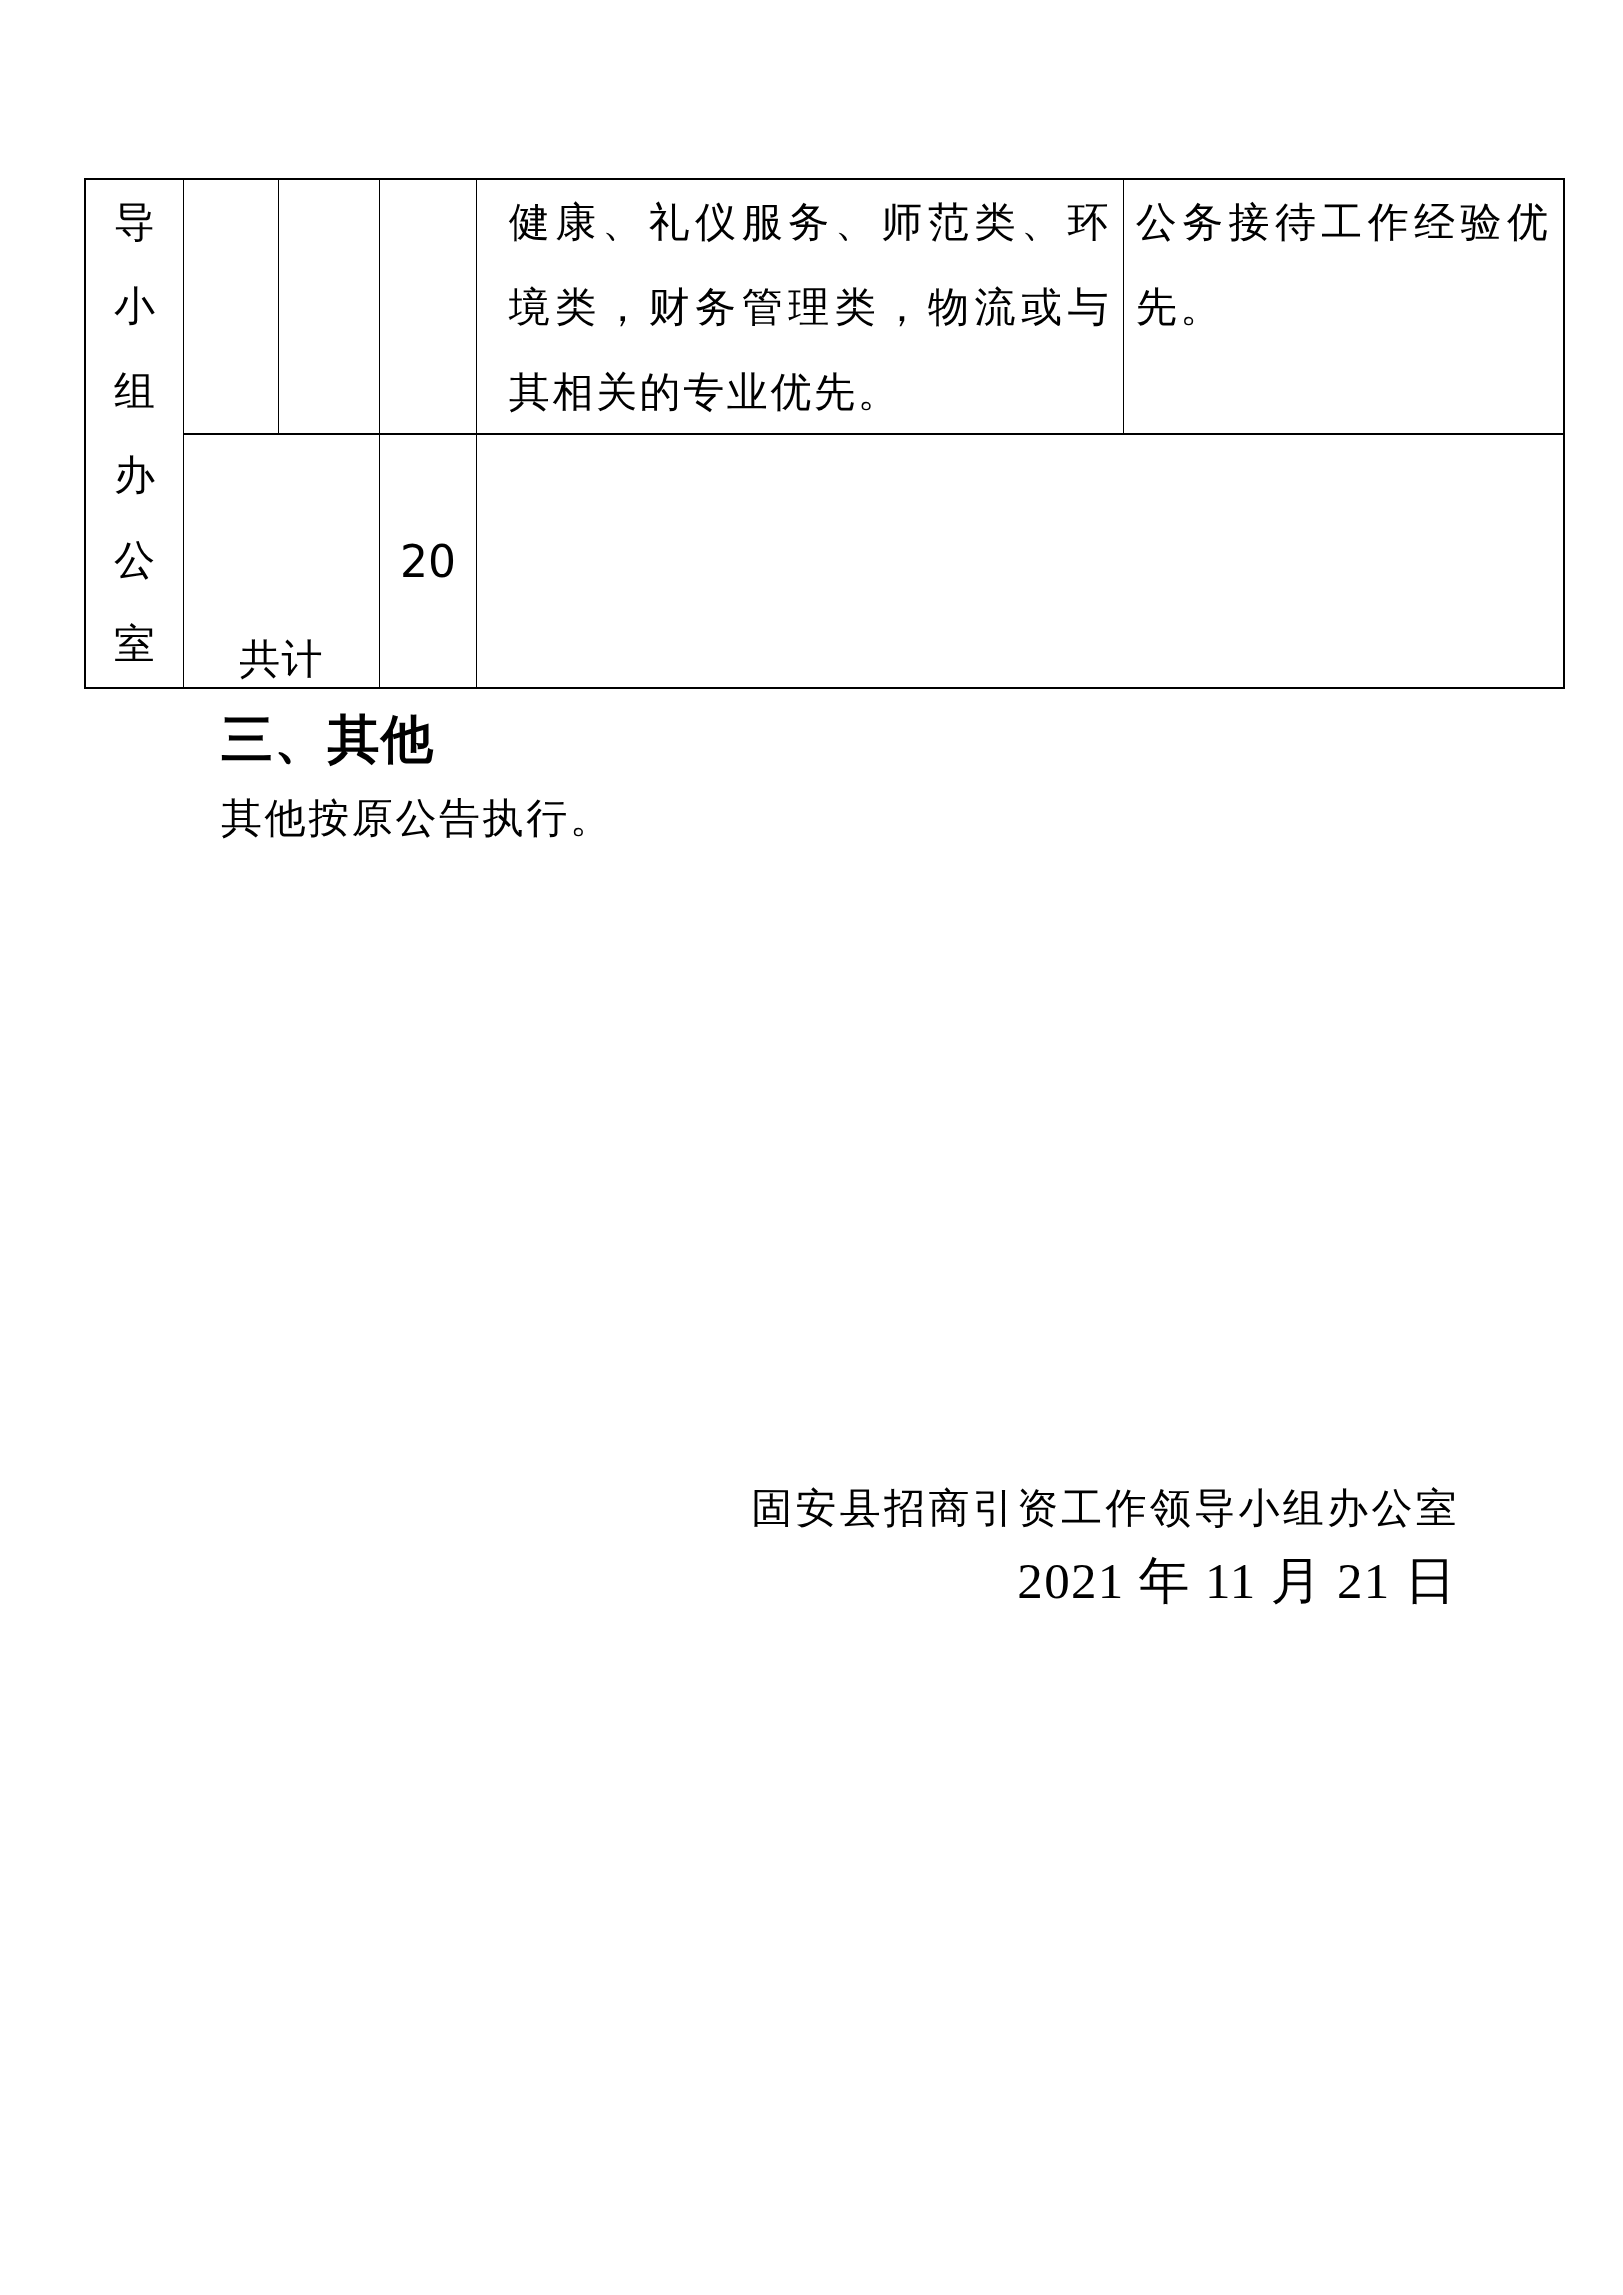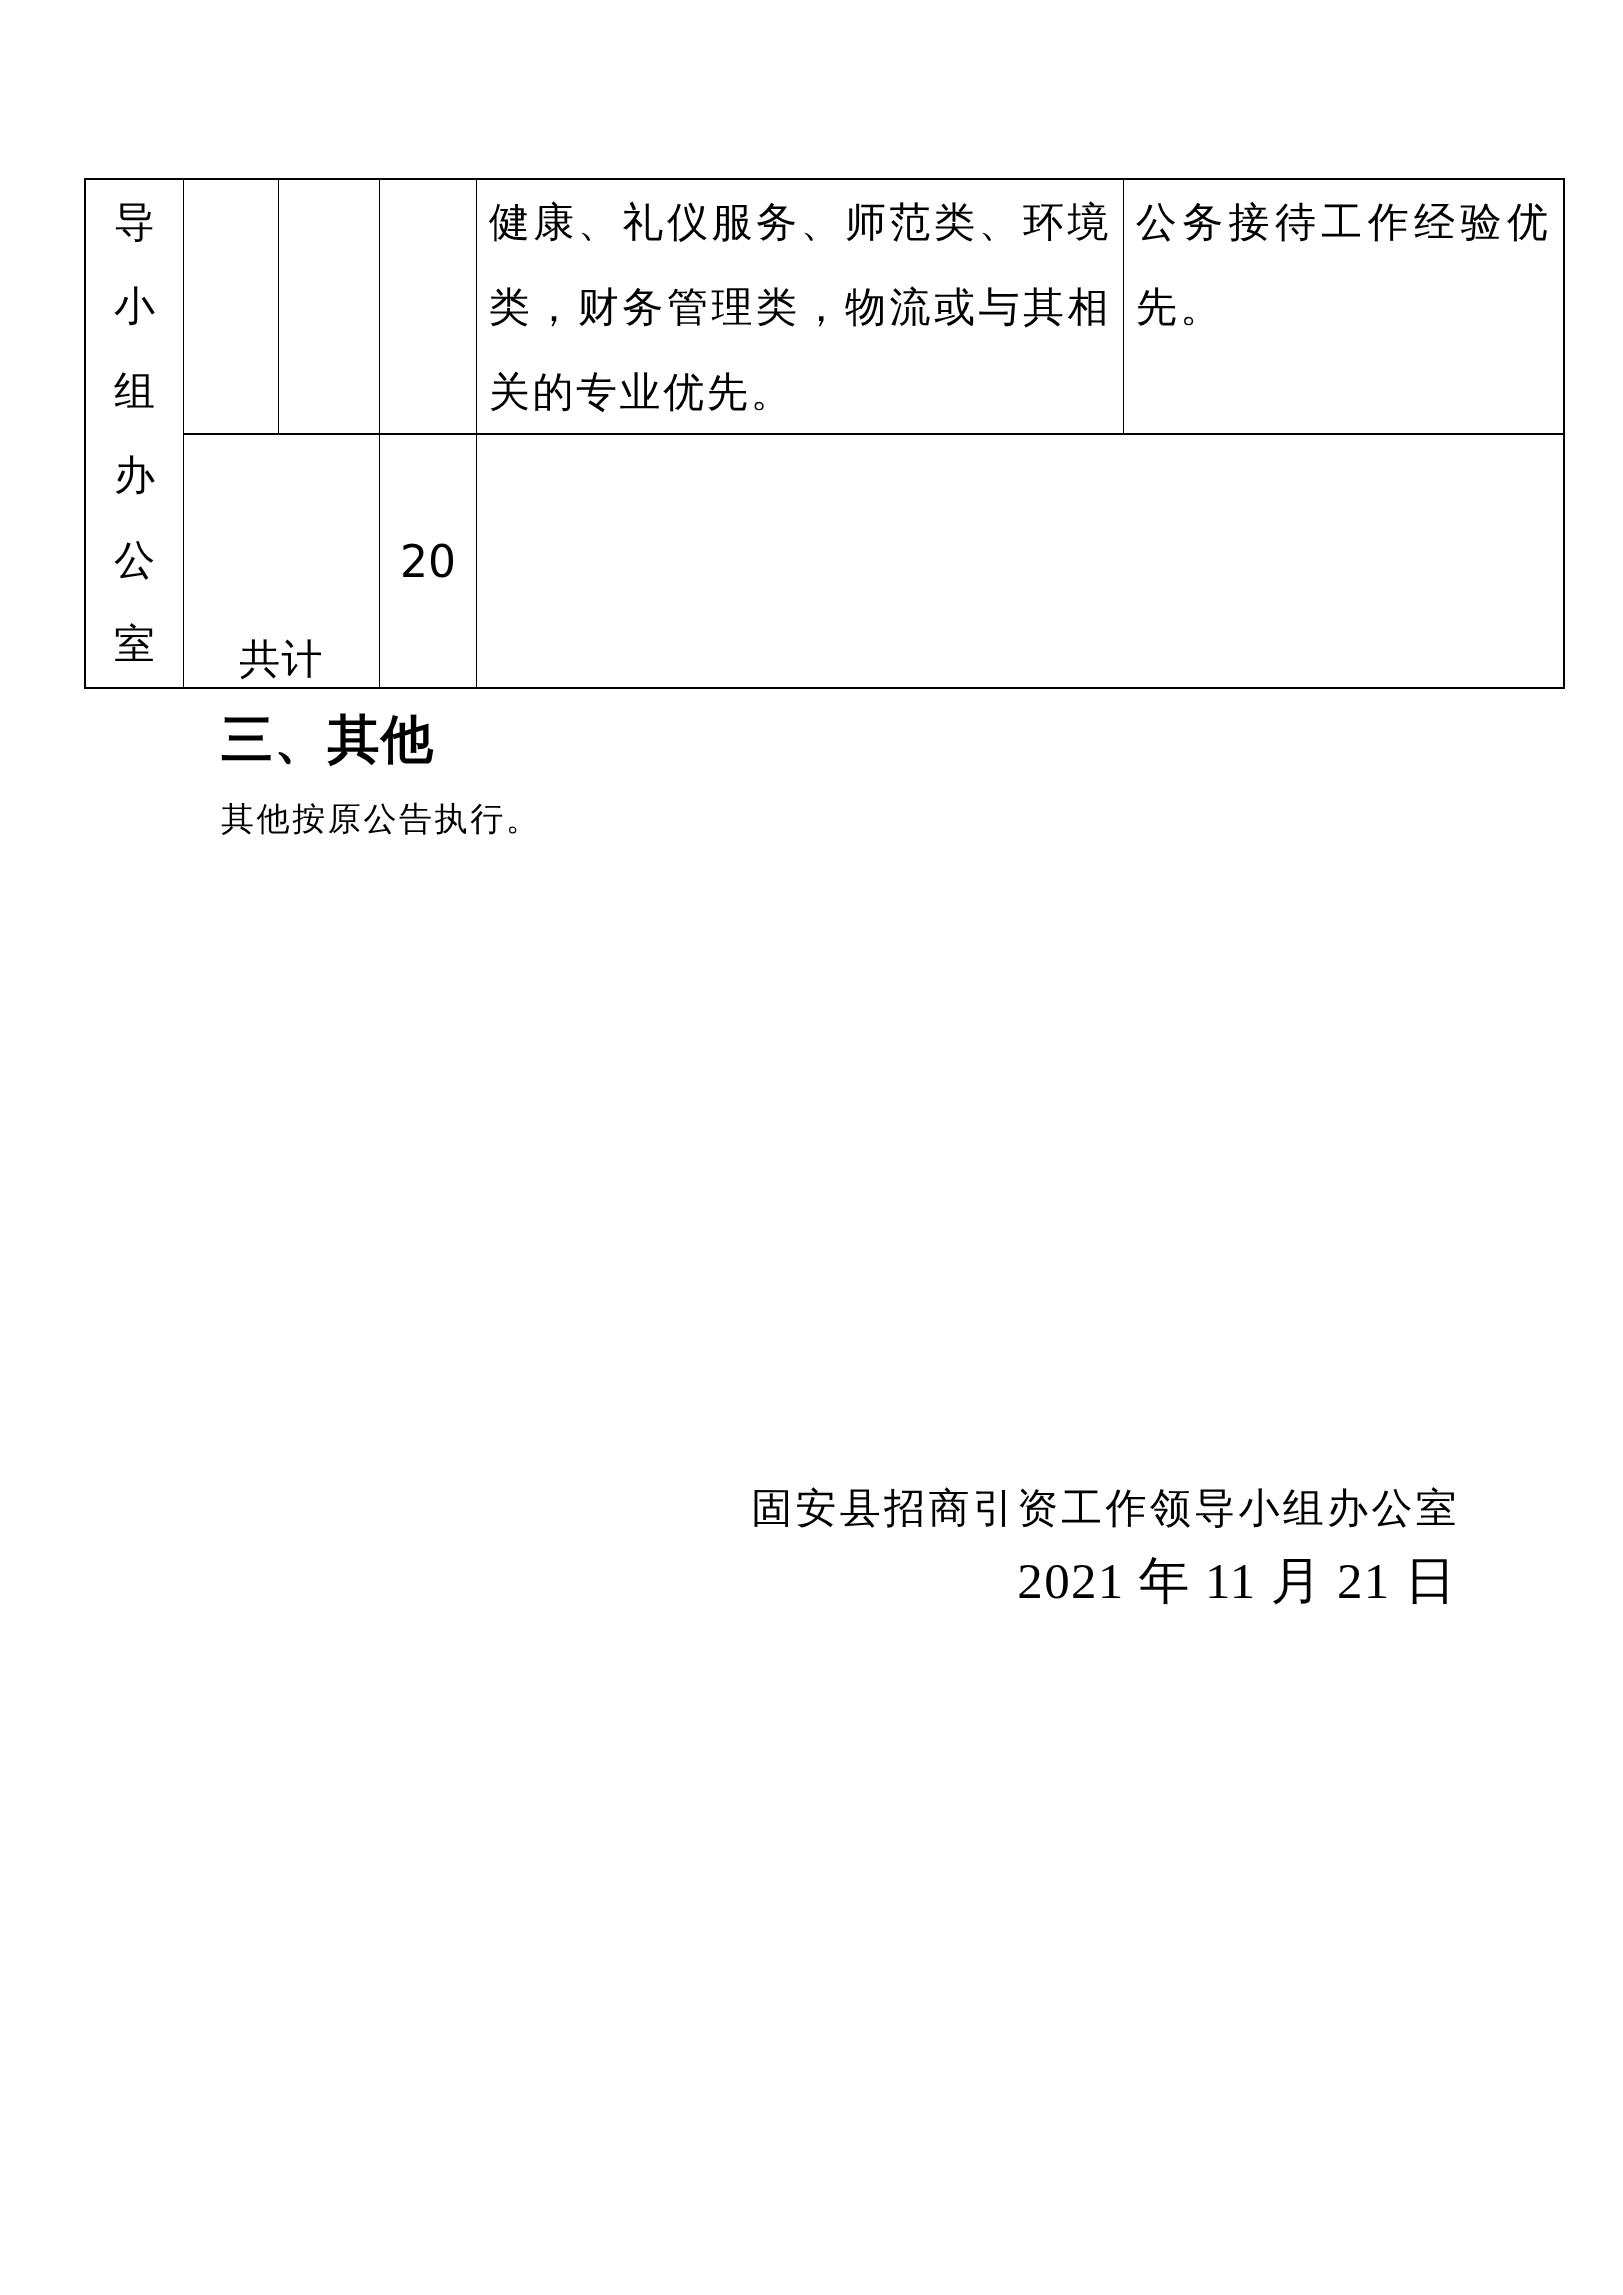--- a/index.html
+++ b/index.html
@@ -33,21 +33,21 @@
   }
   .c-empty1{grid-row:1/2;grid-column:2/3;}
   .c-empty2{grid-row:1/2;grid-column:3/4;}
   .c-empty3{grid-row:1/2;grid-column:4/5;}
   .c-majors{grid-row:1/2;grid-column:5/6;padding:0 11.8px;}
   .c-exp{grid-row:1/2;grid-column:6/7;padding:0 11.8px;}
   .c-majors p,.c-exp p{
     margin:0;font-size:41px;line-height:85px;
     text-align:justify;
   }
-  .c-majors p{letter-spacing:2.6px;}
+  .c-majors p{letter-spacing:2.6px;margin-left:20px;}
   .c-exp p{letter-spacing:3.3px;}
   .c-total-label{
     grid-row:2/3;grid-column:2/4;
     display:flex;align-items:flex-end;justify-content:center;
     font-size:41px;letter-spacing:1.3px;
   }
   .c-total-value{
     grid-row:2/3;grid-column:4/5;
     display:flex;align-items:center;justify-content:center;
     font-size:44px;
@@ -55,21 +55,21 @@
   }
   .c-bottom-empty{grid-row:2/3;grid-column:5/7;}
   
   .sec-heading{
     position:absolute;left:221px;top:716px;
     font-family:"DejaVu Sans","Liberation Sans",sans-serif;
     font-weight:bold;font-size:52px;line-height:46px;letter-spacing:1.3px;
   }
   .sec-body{
     position:absolute;left:221px;top:797px;
-    font-size:33px;line-height:43px;letter-spacing:2.6px;
+    font-size:41px;line-height:43px;letter-spacing:2.6px;
   }
   .sig-org{
     position:absolute;right:163px;top:1487px;
     font-size:41px;line-height:43px;letter-spacing:3.3px;
   }
   .sig-date{
     position:absolute;right:166px;top:1560px;
     font-size:51px;line-height:43px;letter-spacing:1.3px;
     font-family:Liberation Serif, serif;
   }

